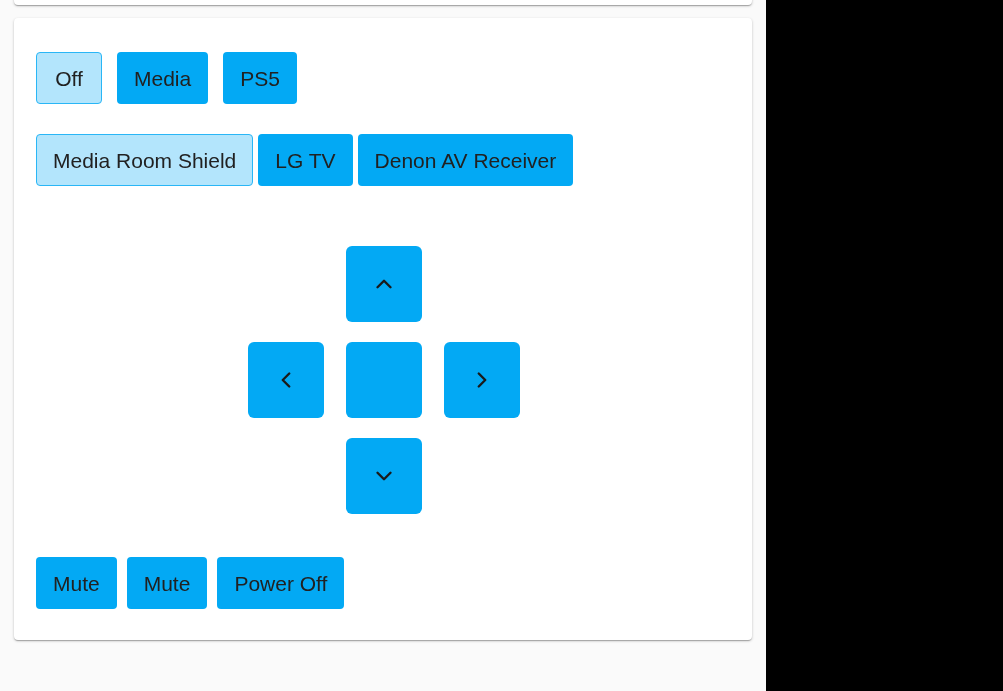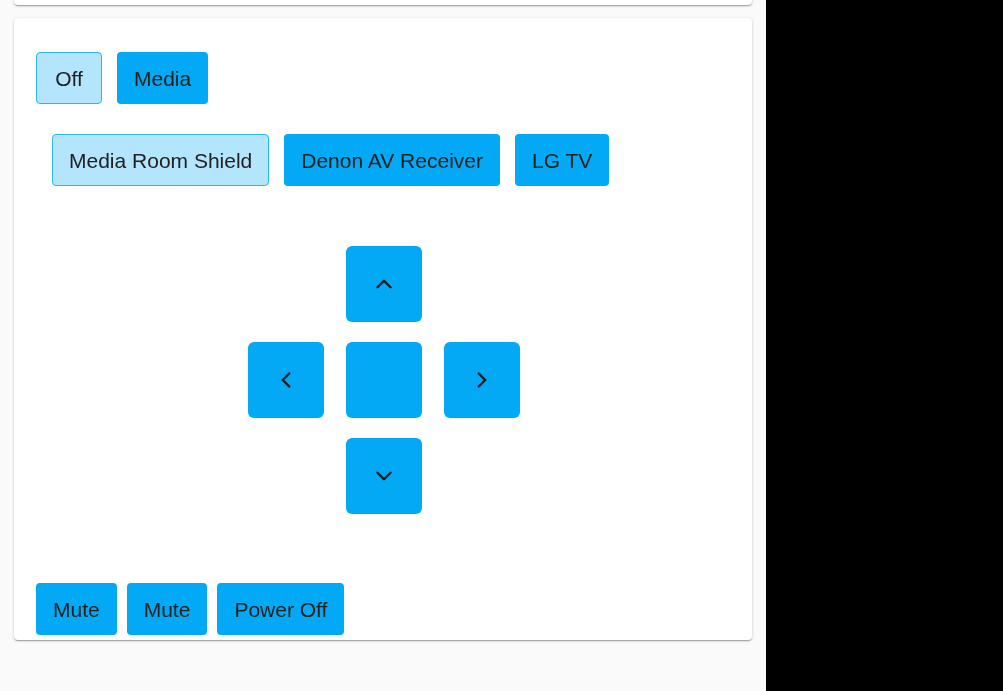--- a/index.html
+++ b/index.html
@@ -80,24 +80,24 @@
     left: 22px;
     top: 34px;
     display: flex;
     gap: 15px;
   }
   #source-row .hb { min-width: 66px; }
 
   
   #device-row {
     position: absolute;
-    left: 38px;
+    left: 22px;
     top: 116px;
     display: flex;
-    gap: 15px;
+    gap: 5px;
   }
 
   
   #dpad {
     position: absolute;
     left: 234px;
     top: 228px;
     width: 272px;
     height: 272px;
   }
@@ -121,21 +121,20 @@
   #dpad-down  { left: 98px; top: 192px; }
   .dpad-btn svg { display: block; }
 
   
   #action-row {
     position: absolute;
     left: 22px;
     top: 539px;
     display: flex;
     gap: 10px;
-    margin-top: 26px;
   }
 
   
   #scroll-gutter {
     position: absolute;
     right: 0;
     top: 0;
     width: 0px;
     height: 691px;
   }
@@ -149,31 +148,34 @@
 
   <div id="remote-card">
 
     <div id="source-row">
       <button class="hb selected">
         <span>Off</span>
       </button>
       <button class="hb">
         <span>Media</span>
       </button>
+      <button class="hb">
+        <span>PS5</span>
+      </button>
     </div>
 
     <div id="device-row">
       <button class="hb selected">
         <span>Media Room Shield</span>
       </button>
       <button class="hb">
+        <span>LG TV</span>
+      </button>
+      <button class="hb">
         <span>Denon AV Receiver</span>
-      </button>
-      <button class="hb">
-        <span>LG TV</span>
       </button>
     </div>
 
     <div id="dpad">
 
       <button class="dpad-btn" id="dpad-up">
         <span>
           <svg width="26" height="26" viewBox="0 0 24 24" fill="none" stroke="#1a1a1a" stroke-width="2.2" stroke-linecap="round" stroke-linejoin="round">
             <polyline points="6,15 12,9 18,15"></polyline>
           </svg>

